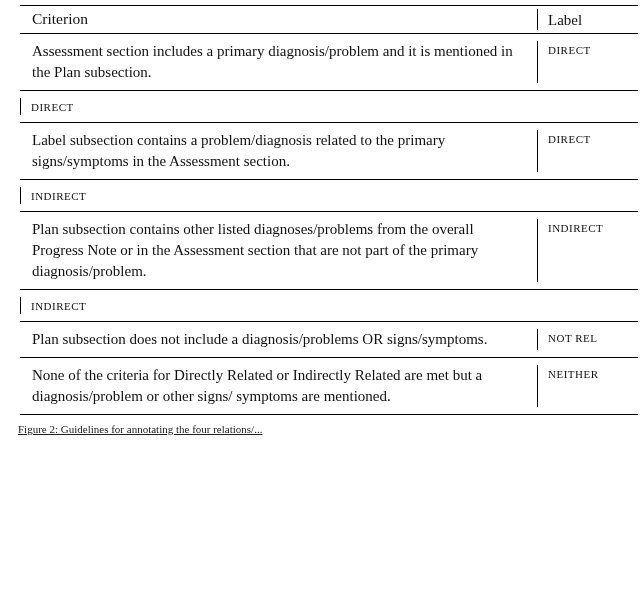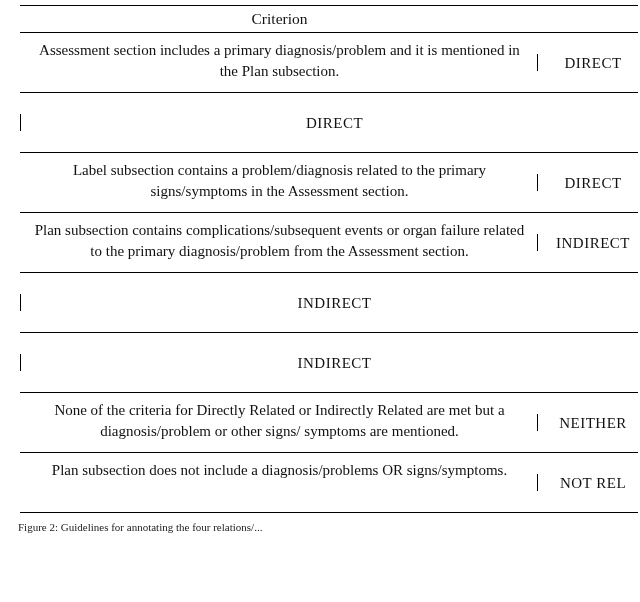--- a/index.html
+++ b/index.html
@@ -12,41 +12,40 @@
     height: 602px;
     overflow: hidden;
     font-family: "Liberation Serif", "DejaVu Serif", serif;
     color: #111111;
   }
   .table-wrap {
     margin: 5px 2px 0 20px;
     width: 618px;
     border-top: 1.5px solid #000;
     border-bottom: 1.5px solid #000;
-    text-align: center;
   }
   .row {
     display: flex;
     align-items: stretch;
   }
   .row + .row {
     border-top: 1.5px solid #000;
   }
   .crit {
     width: 495px;
     padding: 7px 10px 7px 12px;
     font-size: 15px;
     line-height: 21px;
   }
   .lab {
     flex: 1;
     border-left: 1px solid #000;
-    margin: 21px 0;
+    margin: 7px 0;
     padding: 1px 0 0 10px;
-    font-size: 15px;
+    font-size: 11px;
     letter-spacing: 0.5px;
     line-height: 16px;
   }
   .row.header .crit {
     padding-top: 3px;
     padding-bottom: 3px;
     font-size: 15.5px;
     line-height: 20px;
   }
   .row.header .lab {
@@ -55,63 +54,65 @@
     font-size: 15px;
     letter-spacing: 0;
     line-height: 20px;
   }
   .caption {
     margin: 7px 0 0 18px;
     font-size: 11px;
     line-height: 14px;
     color: #222;
     white-space: nowrap;
+    text-decoration: underline;
   }
 </style>
 </head>
 <body>
 
 <div class="table-wrap">
 
   <div class="row header">
     <div class="crit">Criterion</div>
+    <div class="lab">Label</div>
   </div>
 
   <div class="row">
     <div class="crit">Assessment section includes a primary diagnosis/problem and it is mentioned in the Plan subsection.</div>
     <div class="lab">DIRECT</div>
   </div>
 
   <div class="row">
     <div class="lab">DIRECT</div>
   </div>
 
   <div class="row">
     <div class="crit">Label subsection contains a problem/diagnosis related to the primary signs/symptoms in the Assessment section.</div>
     <div class="lab">DIRECT</div>
   </div>
 
   <div class="row">
-    <div class="crit">Plan subsection contains complications/subsequent events or organ failure related to the primary diagnosis/problem from the Assessment section.</div>
+    <div class="lab">INDIRECT</div>
+  </div>
+
+  <div class="row">
+    <div class="crit">Plan subsection contains other listed diagnoses/problems from the overall Progress Note or in the Assessment section that are not part of the primary diagnosis/problem.</div>
     <div class="lab">INDIRECT</div>
   </div>
 
   <div class="row">
     <div class="lab">INDIRECT</div>
   </div>
 
   <div class="row">
-    <div class="lab">INDIRECT</div>
+    <div class="crit">Plan subsection does not include a diagnosis/problems OR signs/symptoms.</div>
+    <div class="lab">NOT REL</div>
   </div>
 
   <div class="row">
     <div class="crit">None of the criteria for Directly Related or Indirectly Related are met but a diagnosis/problem or other signs/ symptoms are mentioned.</div>
     <div class="lab">NEITHER</div>
   </div>
 
-  <div class="row">
-    <div class="crit">Plan subsection does not include a diagnosis/problems OR signs/symptoms.</div>
-    <div class="lab">NOT REL</div>
-  </div>
-
 </div>
 
 <div class="caption">Figure 2: Guidelines for annotating the four relations/...</div>
 
 </body></html>

